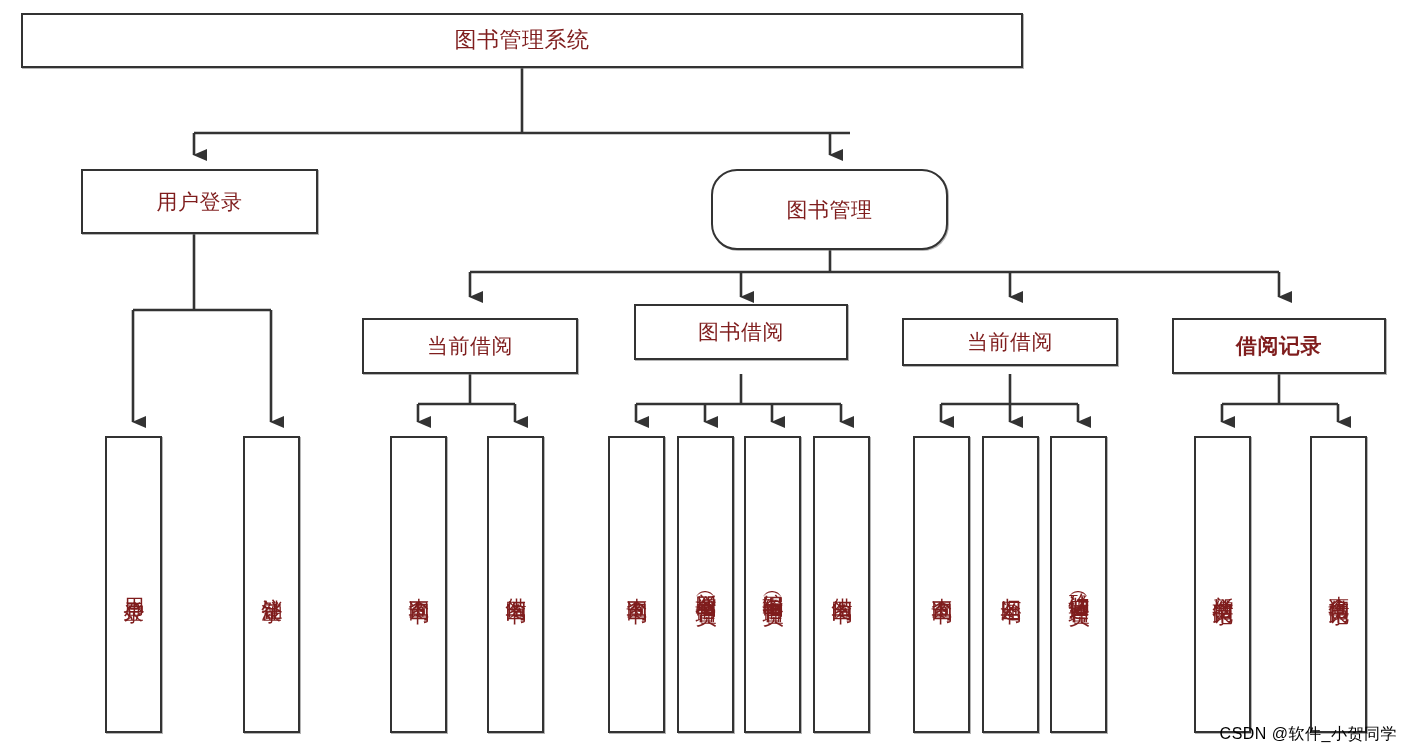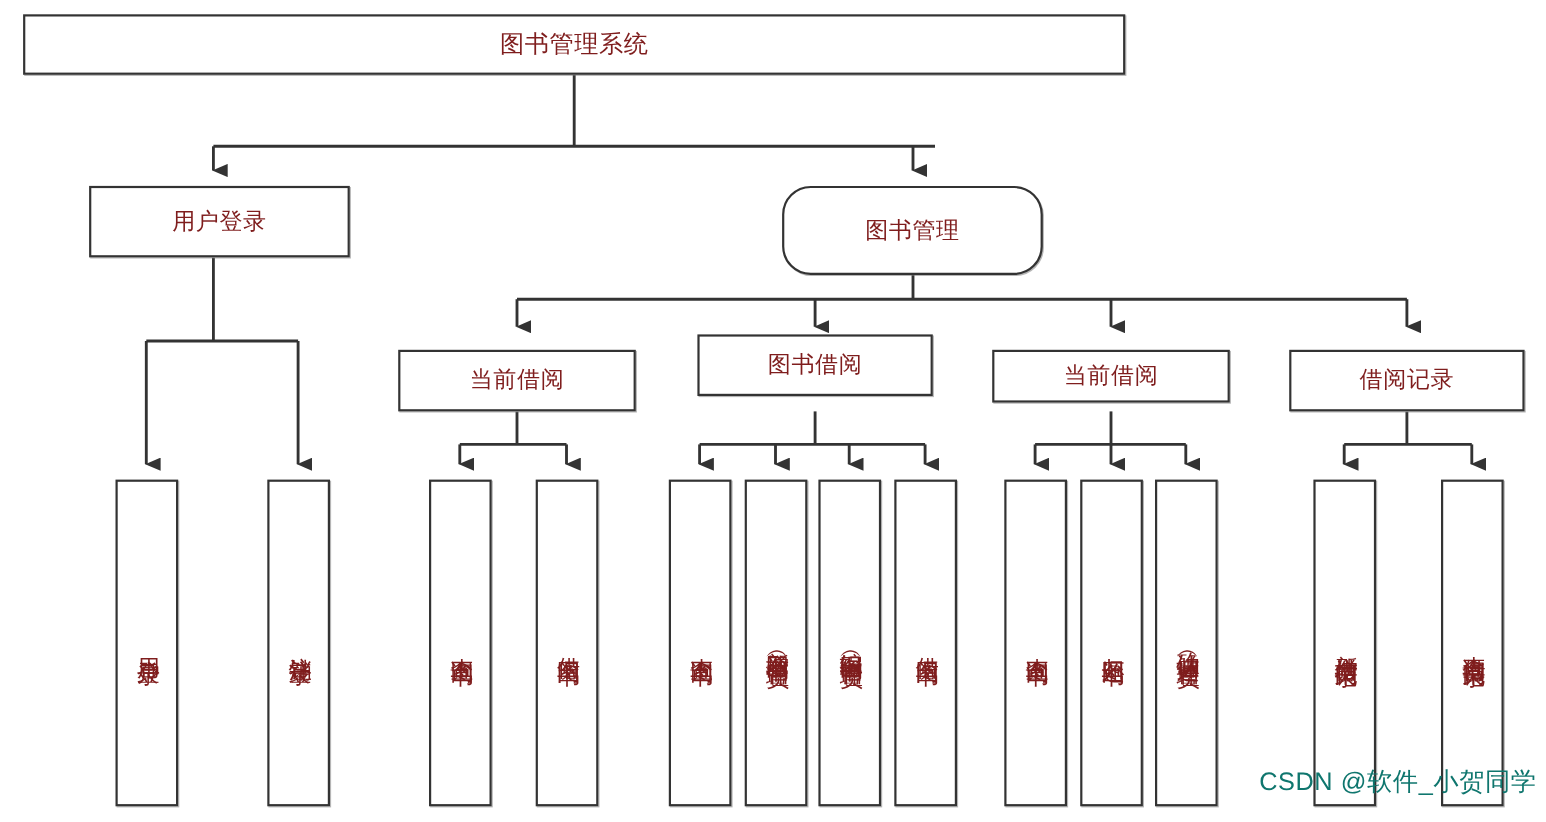--- a/index.html
+++ b/index.html
@@ -60,23 +60,23 @@
     text-orientation: upright;
     font-size: 21px;
     line-height: 1.28;
     letter-spacing: 2px;
     white-space: normal;
     max-height: 100%;
   }
   .watermark {
     position: absolute;
     right: 8px;
-    bottom: 21px;
-    font-size: 23px;
-    color: #0f766e;
+    bottom: 2px;
+    font-size: 16px;
+    color: #000000;
     white-space: nowrap;
     letter-spacing: 0.5px;
   }
 </style>
 </head>
 <body>
 
 <div id="canvas">
 
   <svg id="edges" viewBox="0 0 1405 747">
@@ -144,21 +144,21 @@
 
   <div class="node horiz" style="left:362px; top:318px; width:216px; height:56px;">
     <span class="node-label">当前借阅</span>
   </div>
   <div class="node horiz" style="left:634px; top:304px; width:214px; height:56px;align-items:center;">
     <span class="node-label">图书借阅</span>
   </div>
   <div class="node horiz" style="left:902px; top:318px; width:216px; height:48px;">
     <span class="node-label">当前借阅</span>
   </div>
-  <div class="node horiz" style="left:1172px; top:318px; width:214px; height:56px;">
+  <div class="node horiz" style="left:1172px; top:318px; width:214px; height:56px;font-weight:bold;">
     <span class="node-label">借阅记录</span>
   </div>
 
   <div class="node leaf" style="left:105px; top:436px; width:57px; height:297px;">
     <span class="node-label">用户登录</span>
   </div>
   <div class="node leaf" style="left:243px; top:436px; width:57px; height:297px;">
     <span class="node-label">注销登录</span>
   </div>
 

